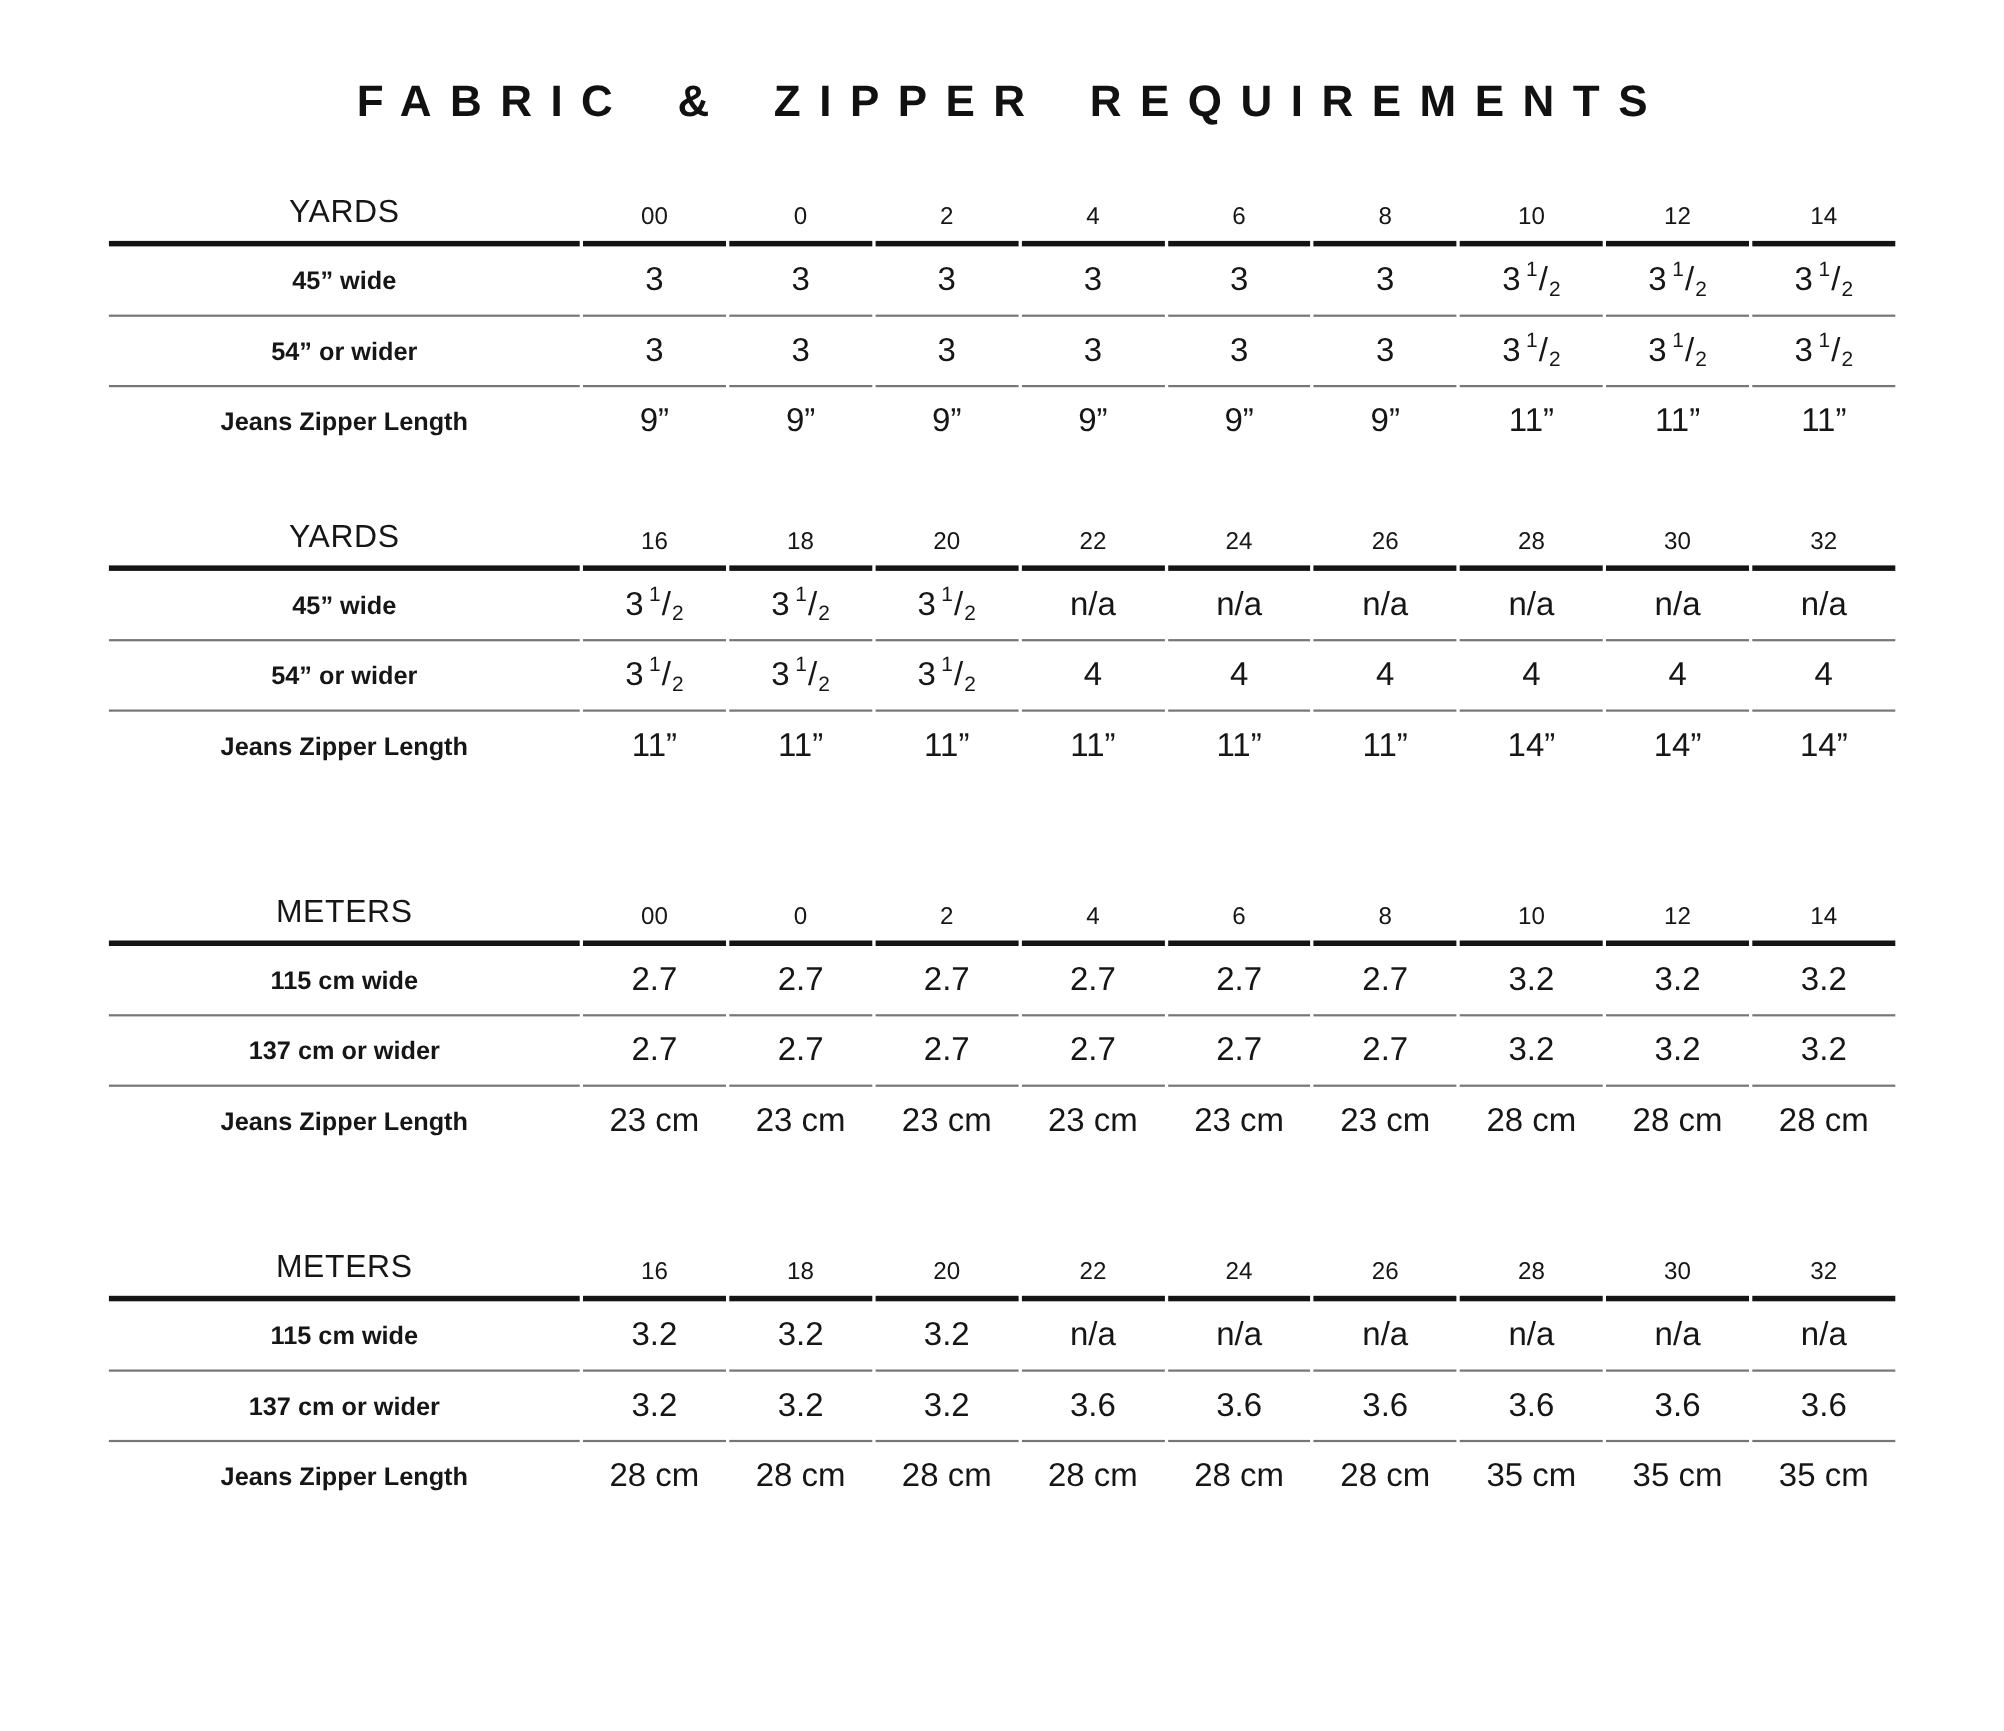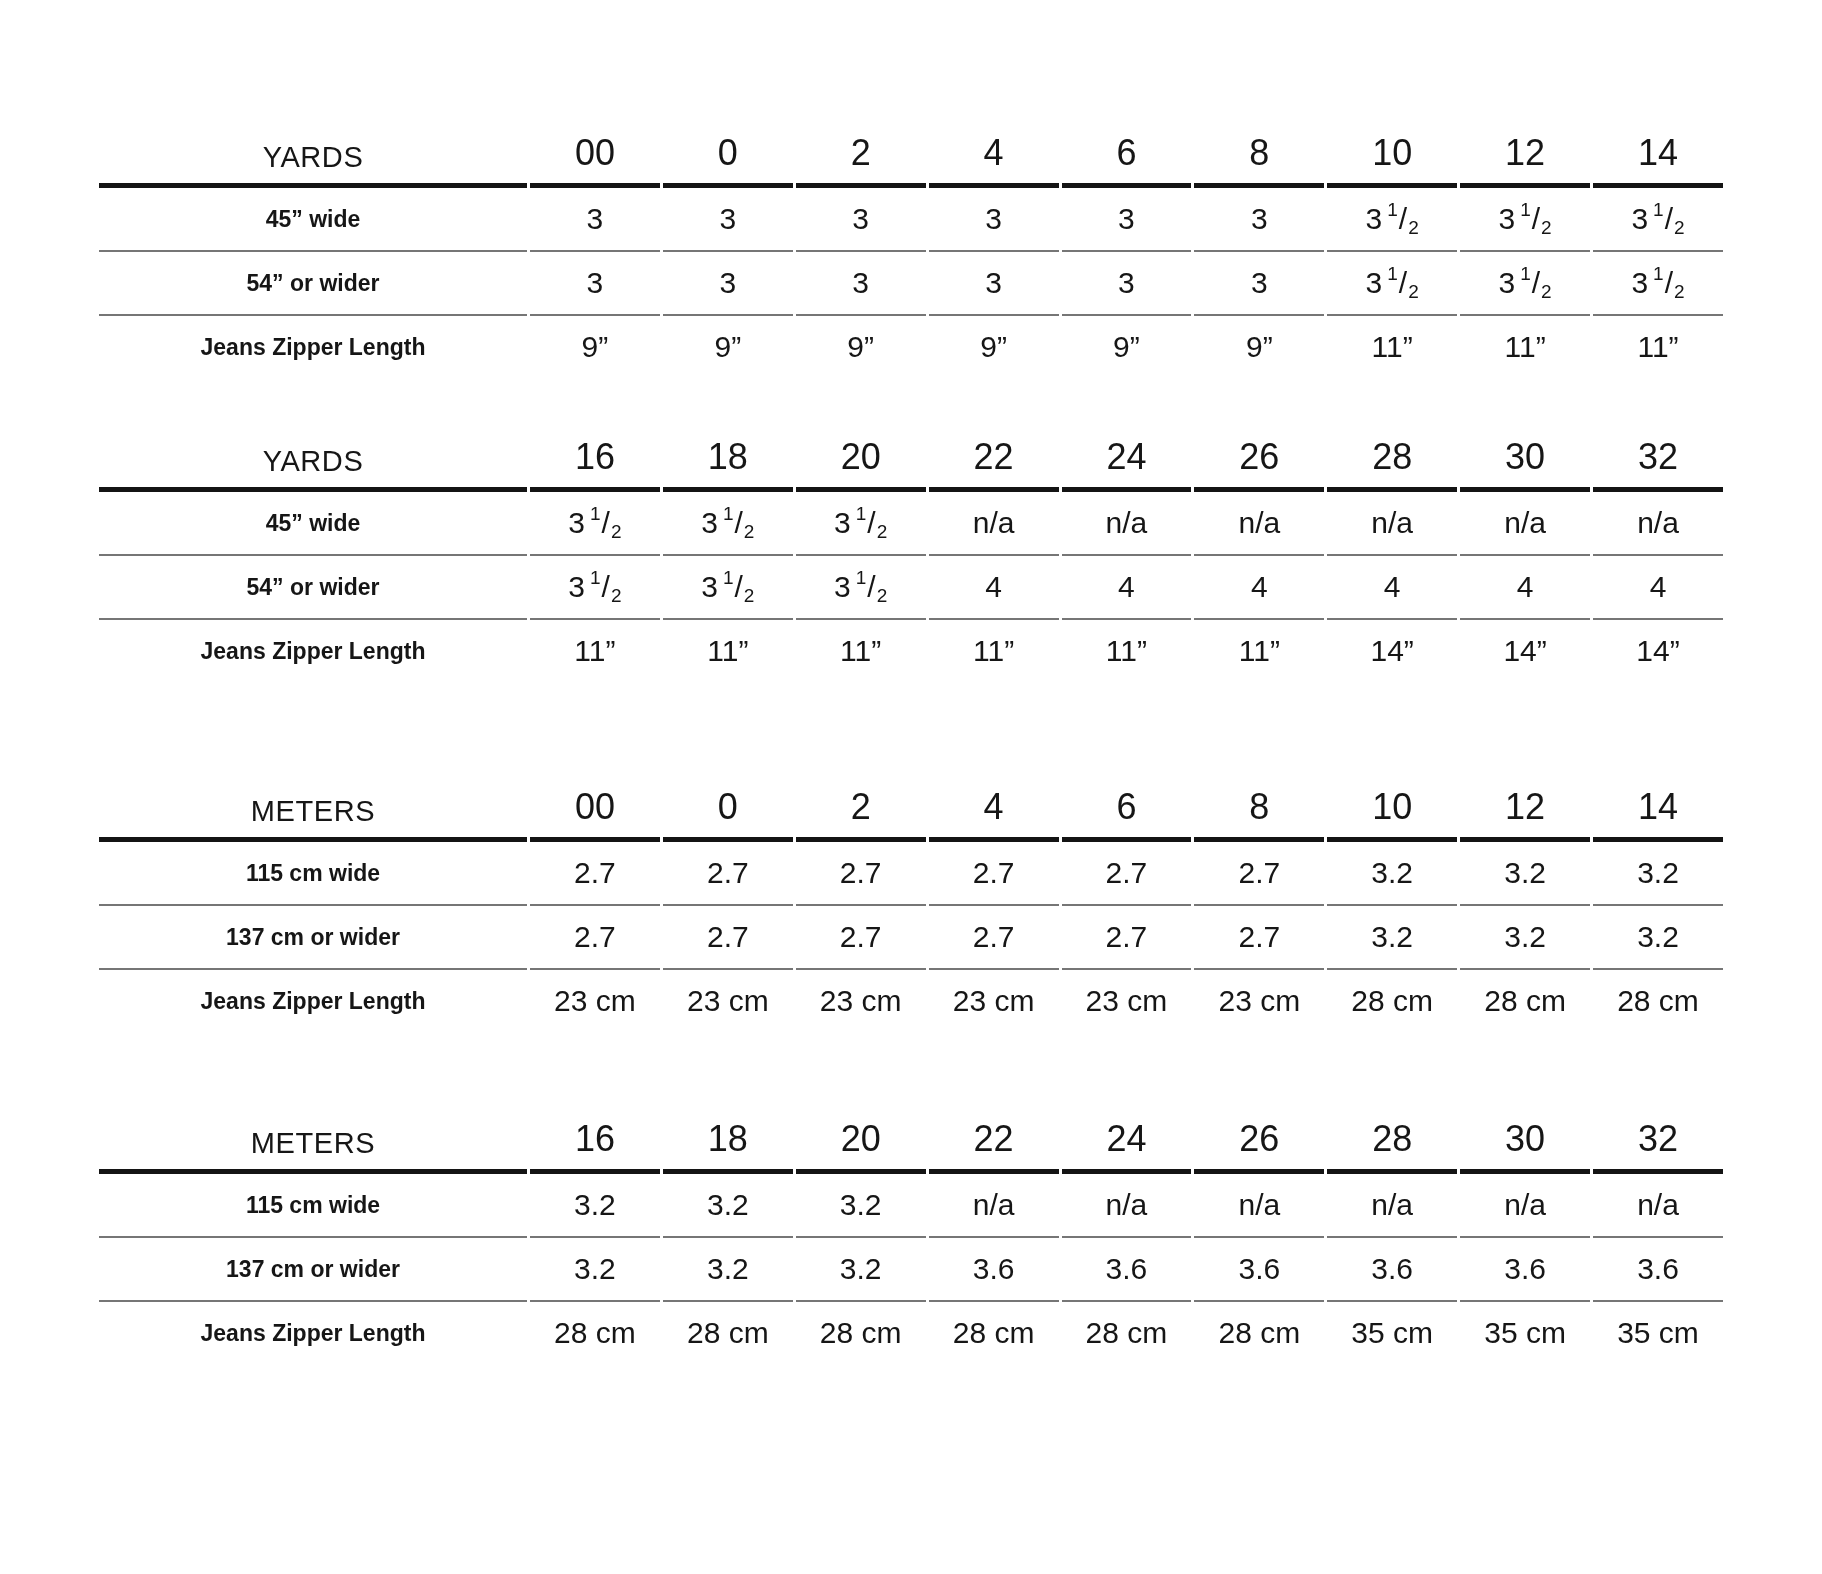--- a/index.html
+++ b/index.html
@@ -52,21 +52,21 @@
   col.label-col { width: 428px; }
   col.size-col  { width: auto; }
   th, td {
     text-align: center;
     vertical-align: middle;
     font-weight: 400;
     padding: 0;
     white-space: nowrap;
   }
   thead th {
-    font-size: 36px;
+    font-size: 22px;
     color: #161616;
     vertical-align: bottom;
     padding-bottom: 9px;
     border-bottom: 5px solid #141414;
   }
   thead th.unit {
     font-size: 29px;
     letter-spacing: 0.02em;
   }
   tbody td {
@@ -93,20 +93,21 @@
   .frac-den {
     font-size: 19px;
     vertical-align: -5px;
     margin-left: 1px;
   }
 </style>
 </head>
 <body>
 
 <header class="page-header">
+  <h1 class="page-title">FABRIC &amp; ZIPPER REQUIREMENTS</h1>
 </header>
 
 <main class="tables-container">
     <table class="req-table t1">
       <colgroup>
         <col class="label-col">
         <col class="size-col">
         <col class="size-col">
         <col class="size-col">
         <col class="size-col">

